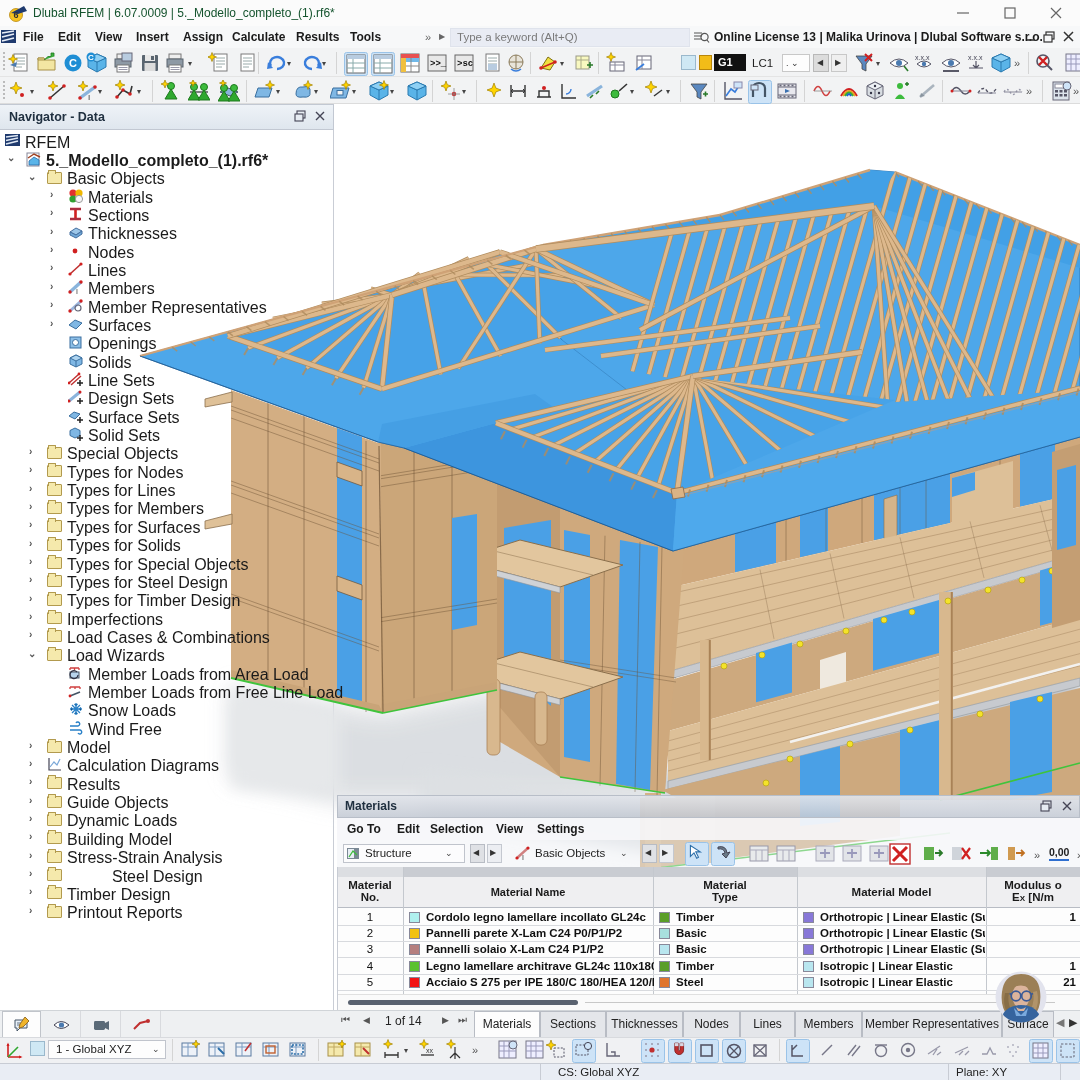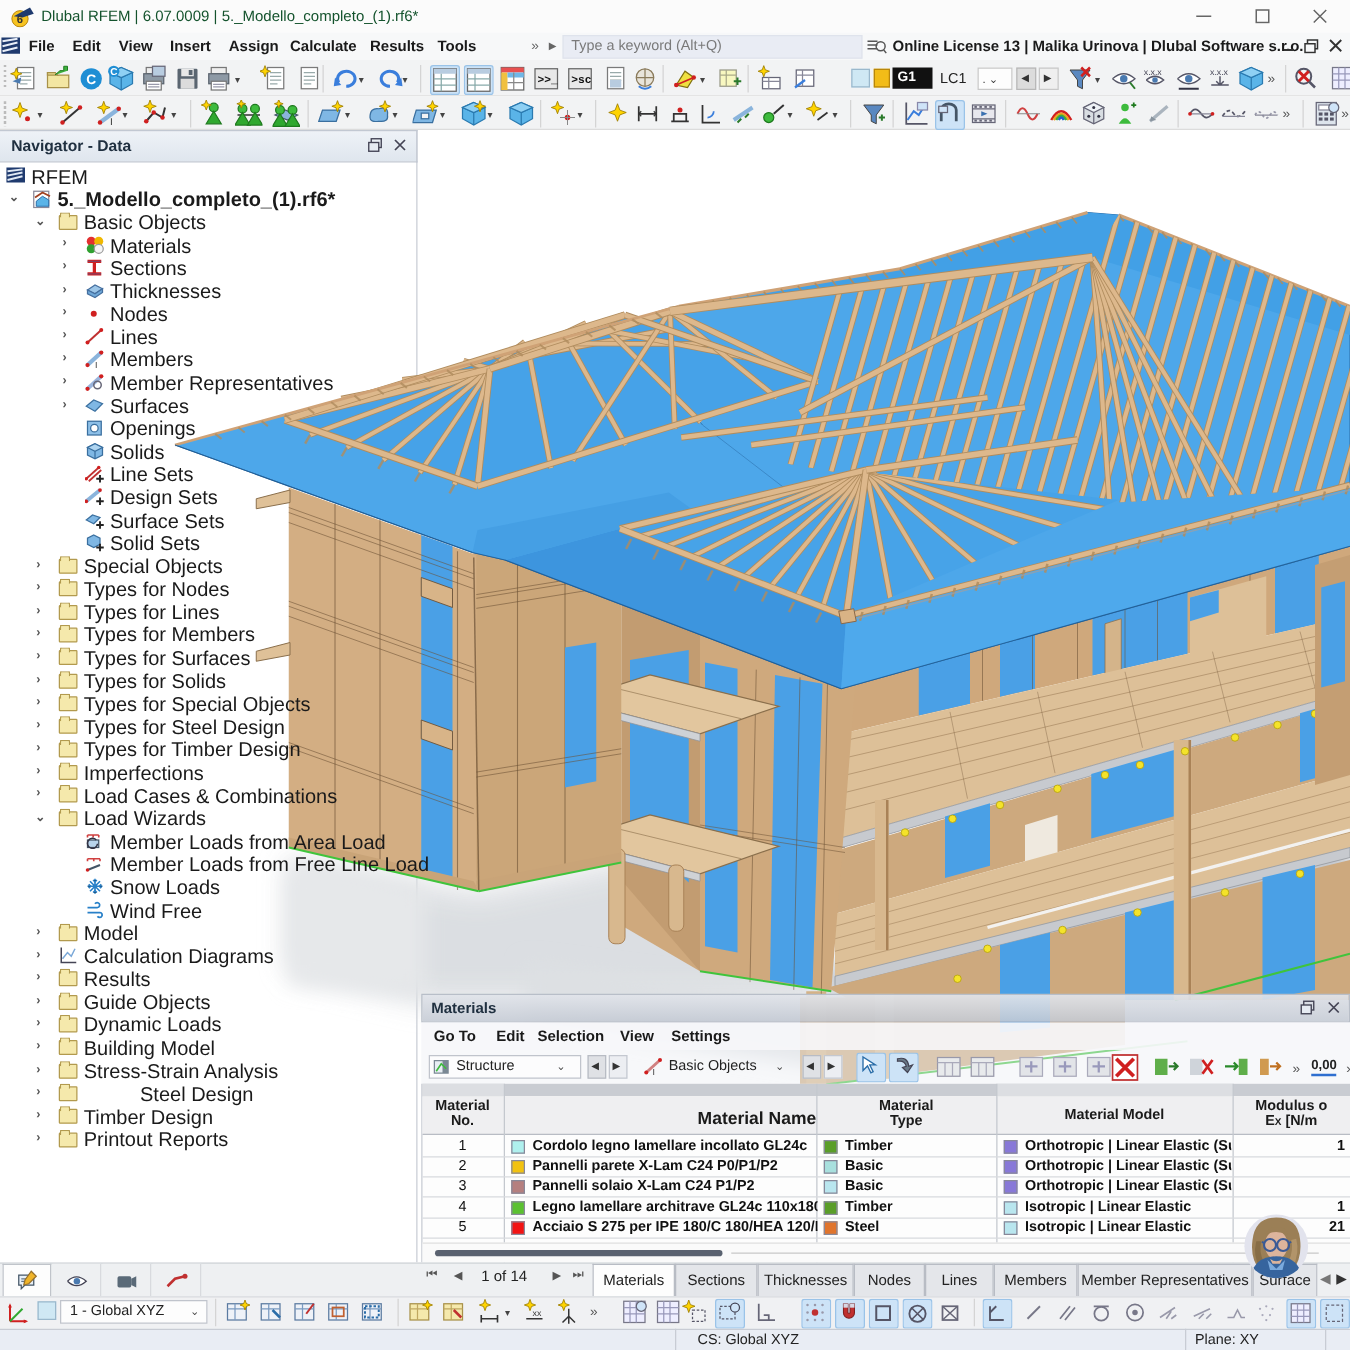--- a/index.html
+++ b/index.html
@@ -1206,21 +1206,21 @@
 <div class="abs" style="left:337px;top:867px;width:743px;height:143px;background:#fdfdfd;border-left:1px solid #c8ccd4"></div>
 <div class="abs" style="left:338px;top:867px;width:743px;height:10px;background:#c9ccd2"></div>
 <div class="abs" style="left:338px;top:877px;width:743px;height:31px;background:#efeff1;border-bottom:1px solid #b8bcc4"></div>
 <div class="abs" style="left:403px;top:867px;width:1px;height:143px;background:#c4c8ce"></div>
 <div class="abs" style="left:653px;top:867px;width:1px;height:143px;background:#c4c8ce"></div>
 <div class="abs" style="left:797px;top:867px;width:1px;height:143px;background:#c4c8ce"></div>
 <div class="abs" style="left:986px;top:867px;width:1px;height:143px;background:#c4c8ce"></div>
 <div class="abs" style="left:338px;top:867px;width:65px;height:10px;background:#dcdee2"></div>
 <div class="abs" style="left:798px;top:867px;width:188px;height:10px;background:#dcdee2"></div>
 <div class="abs" style="left:337px;top:879px;width:66px;font-size:11.5px;font-weight:700;color:#1a1a1a;text-align:center">Material<br>No.</div>
-<div class="abs" style="left:403px;top:886px;width:250px;font-size:14px;font-weight:700;color:#1a1a1a;text-align:right">Material Name</div>
+<div class="abs" style="left:403px;top:886px;width:250px;font-size:11px;font-weight:700;color:#1a1a1a;text-align:center">Material Name</div>
 <div class="abs" style="left:653px;top:879px;width:144px;font-size:11.5px;font-weight:700;color:#1a1a1a;text-align:center">Material<br>Type</div>
 <div class="abs" style="left:797px;top:886px;width:189px;font-size:11.5px;font-weight:700;color:#1a1a1a;text-align:center">Material Model</div>
 <div class="abs" style="left:986px;top:879px;width:94px;font-size:11.5px;font-weight:700;color:#1a1a1a;text-align:center">Modulus o<br>E<span style="font-size:8px">X</span> [N/m</div>
 <div class="abs" style="left:338px;top:924.5px;width:742px;height:1px;background:#d8dade"></div>
 <div class="abs" style="left:337px;top:910.5px;width:66px;font-size:11.5px;color:#111;text-align:center">1</div>
 <div class="abs" style="left:409px;top:911.5px;width:11px;height:11px;background:#aff0ee;border:1px solid #889"></div>
 <div class="abs" style="left:426px;top:910.5px;font-size:11.5px;font-weight:700;color:#111;white-space:nowrap;overflow:hidden;width:228px">Cordolo legno lamellare incollato GL24c</div>
 <div class="abs" style="left:659px;top:911.5px;width:11px;height:11px;background:#5a9e28;border:1px solid #889"></div>
 <div class="abs" style="left:676px;top:910.5px;font-size:11.5px;font-weight:700;color:#111">Timber</div>
 <div class="abs" style="left:803px;top:911.5px;width:11px;height:11px;background:#8878d8;border:1px solid #889"></div>

